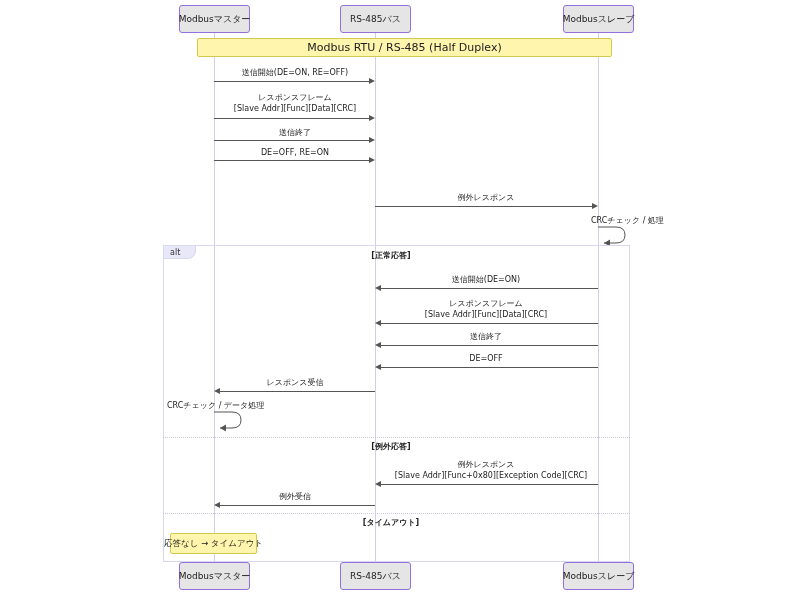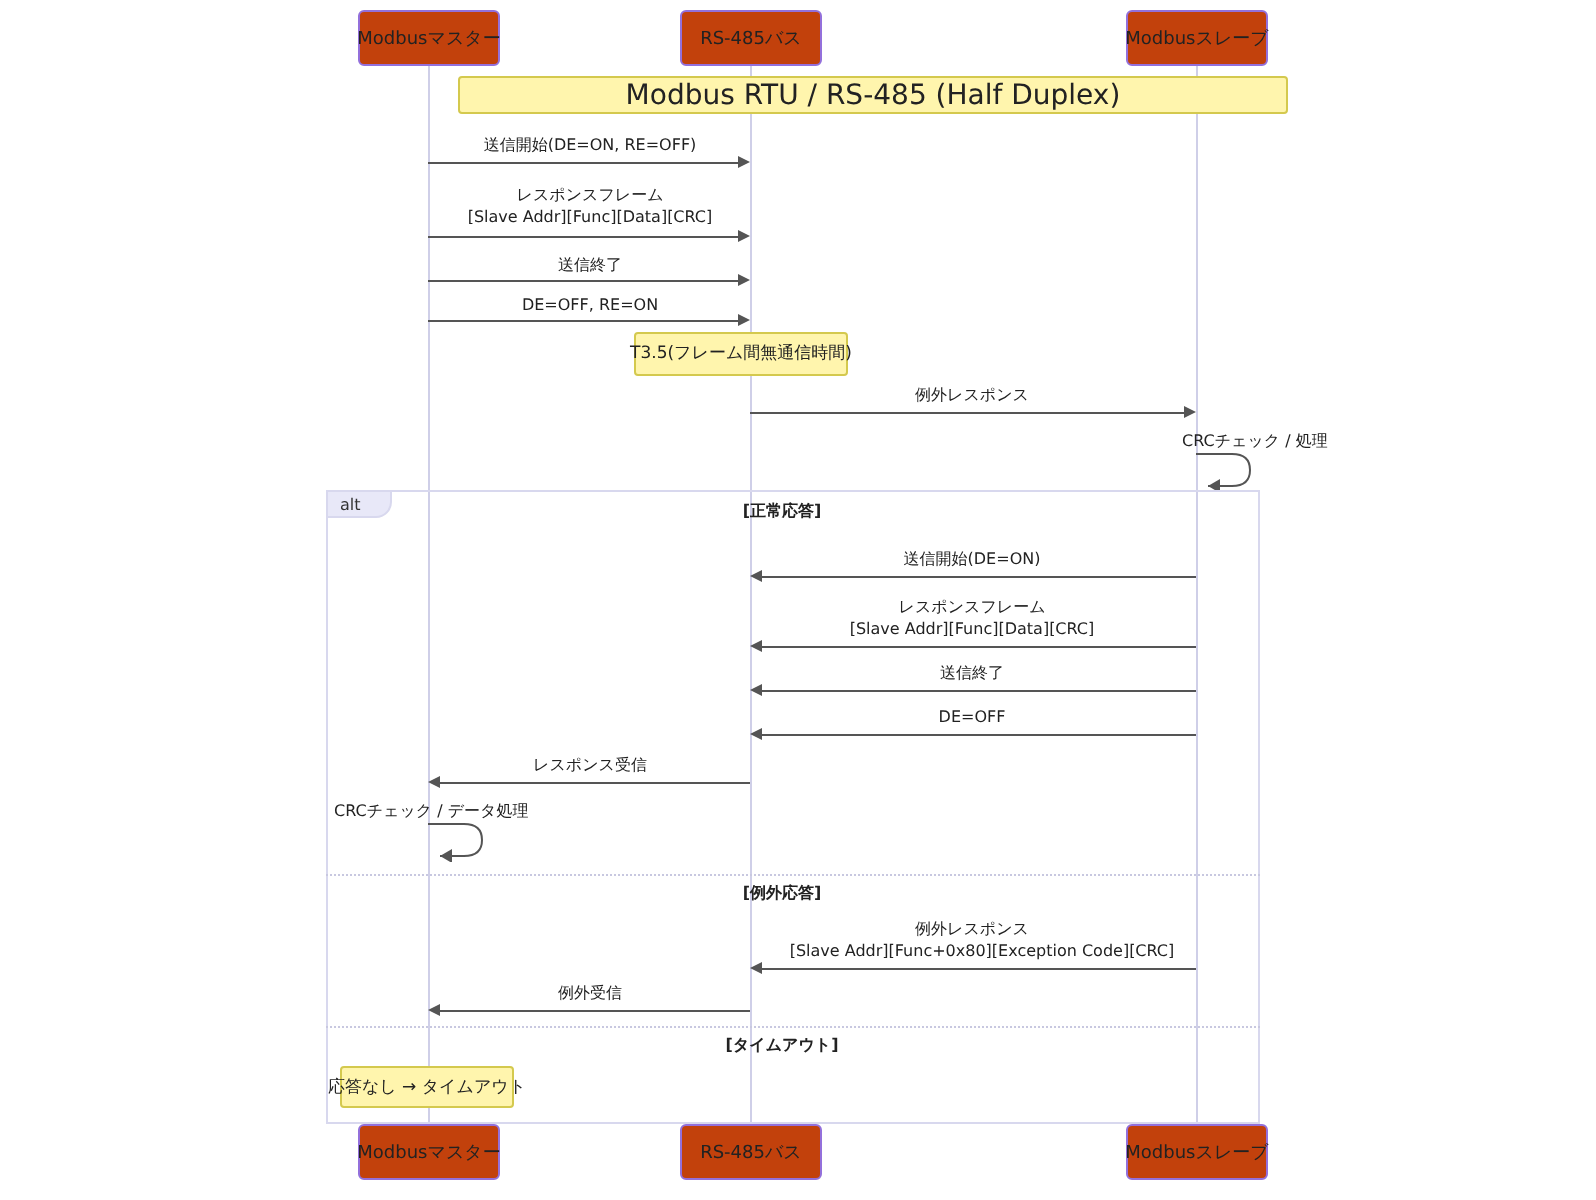--- a/index.html
+++ b/index.html
@@ -5,34 +5,34 @@
   html,body{margin:0;padding:0;}
   body{
     width:798px;height:600px;background:#ffffff;
     font-family:"DejaVu Sans","Liberation Sans",sans-serif;
     overflow:hidden;position:relative;
   }
   #diagram{position:absolute;left:0;top:0;width:798px;height:600px;}
 
   .participant{
     position:absolute;box-sizing:border-box;
-    background:#c2410c;border:1px solid #9370db;border-radius:3px;
+    background:#e5e5e5;border:1px solid #9370db;border-radius:3px;
     display:flex;align-items:center;justify-content:center;
     font-size:9px;color:#222222;white-space:nowrap;
   }
   .lifeline{
     position:absolute;width:1px;background:#cfcfe8;
   }
   .note{
     position:absolute;box-sizing:border-box;
     background:#fff5ad;border:1px solid #d4c94e;border-radius:2px;
     display:flex;align-items:center;justify-content:center;
     font-size:8.5px;color:#222222;white-space:nowrap;
   }
-  .note.bar{font-size:14px;margin-left:32px;}
+  .note.bar{font-size:11px;}
   .msg-label{
     position:absolute;font-size:8px;color:#222222;
     white-space:nowrap;text-align:center;line-height:11px;
     transform:translateX(-50%);
   }
   .msg-label.two{line-height:11px;}
   .arrow-line{
     position:absolute;height:1px;background:#555555;
   }
   .arrow-head{
@@ -95,23 +95,20 @@
   <div class="arrow-head right" style="left:369px;top:114.5px;"></div>
 
   <div class="msg-label" style="left:295px;top:127px;">送信終了</div>
   <div class="arrow-line" style="left:214px;top:140px;width:155px;"></div>
   <div class="arrow-head right" style="left:369px;top:136.5px;"></div>
 
   <div class="msg-label" style="left:295px;top:147px;">DE=OFF, RE=ON</div>
   <div class="arrow-line" style="left:214px;top:160px;width:155px;"></div>
   <div class="arrow-head right" style="left:369px;top:156.5px;"></div>
 
-  <div class="note" style="left:317px;top:166px;width:107px;height:22px;">
-    <span>T3.5(フレーム間無通信時間)</span>
-  </div>
 
   <div class="msg-label" style="left:486px;top:192px;">例外レスポンス</div>
   <div class="arrow-line" style="left:375px;top:206px;width:217px;"></div>
   <div class="arrow-head right" style="left:592px;top:202.5px;"></div>
 
   <div class="msg-label" style="left:591px;top:215px;transform:none;">CRCチェック / 処理</div>
   <svg class="selfloop" style="left:596px;top:224px;" width="32" height="22" viewBox="0 0 32 22">
     <path d="M2,3 L20,3 Q29,3 29,11 Q29,19 20,19 L8,19" fill="none" stroke="#555555" stroke-width="1"></path>
     <polygon points="8,19 14,15.5 14,22.5" fill="#555555"></polygon>
   </svg>

